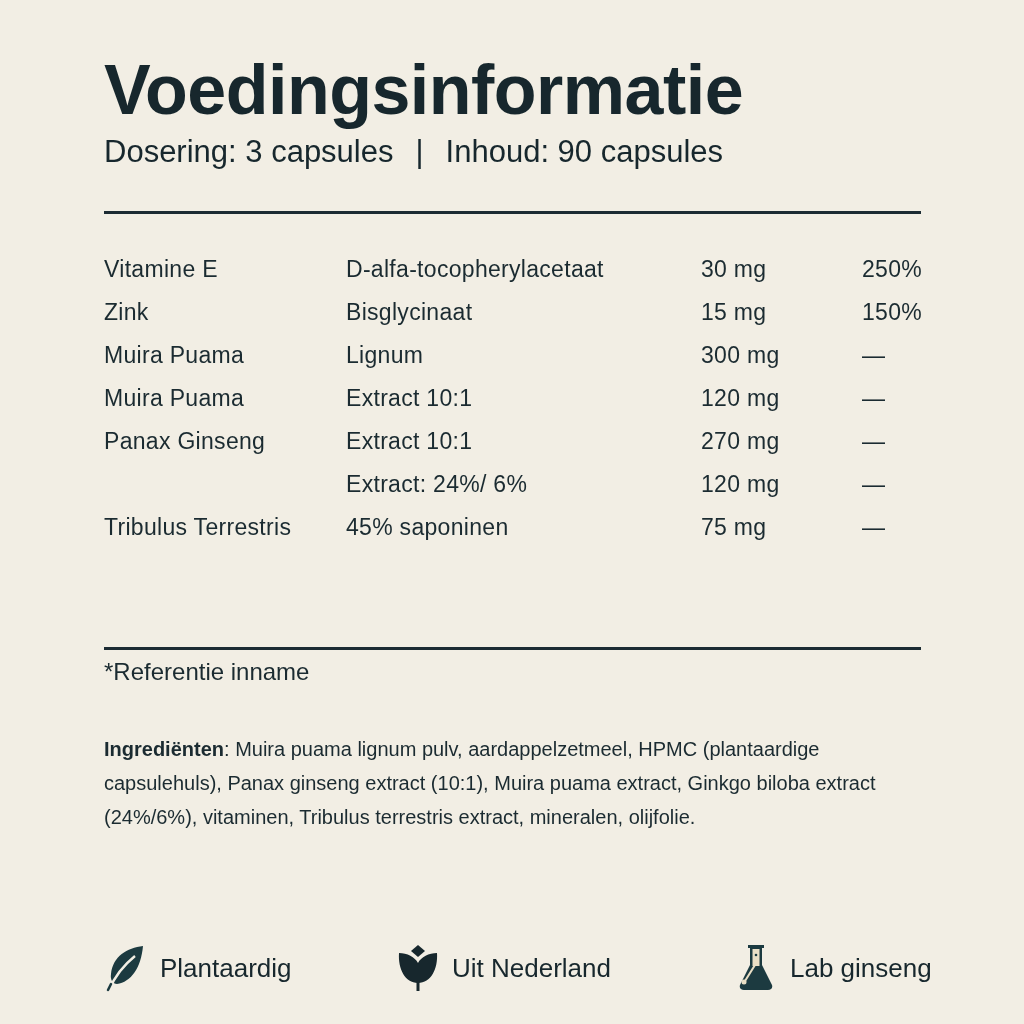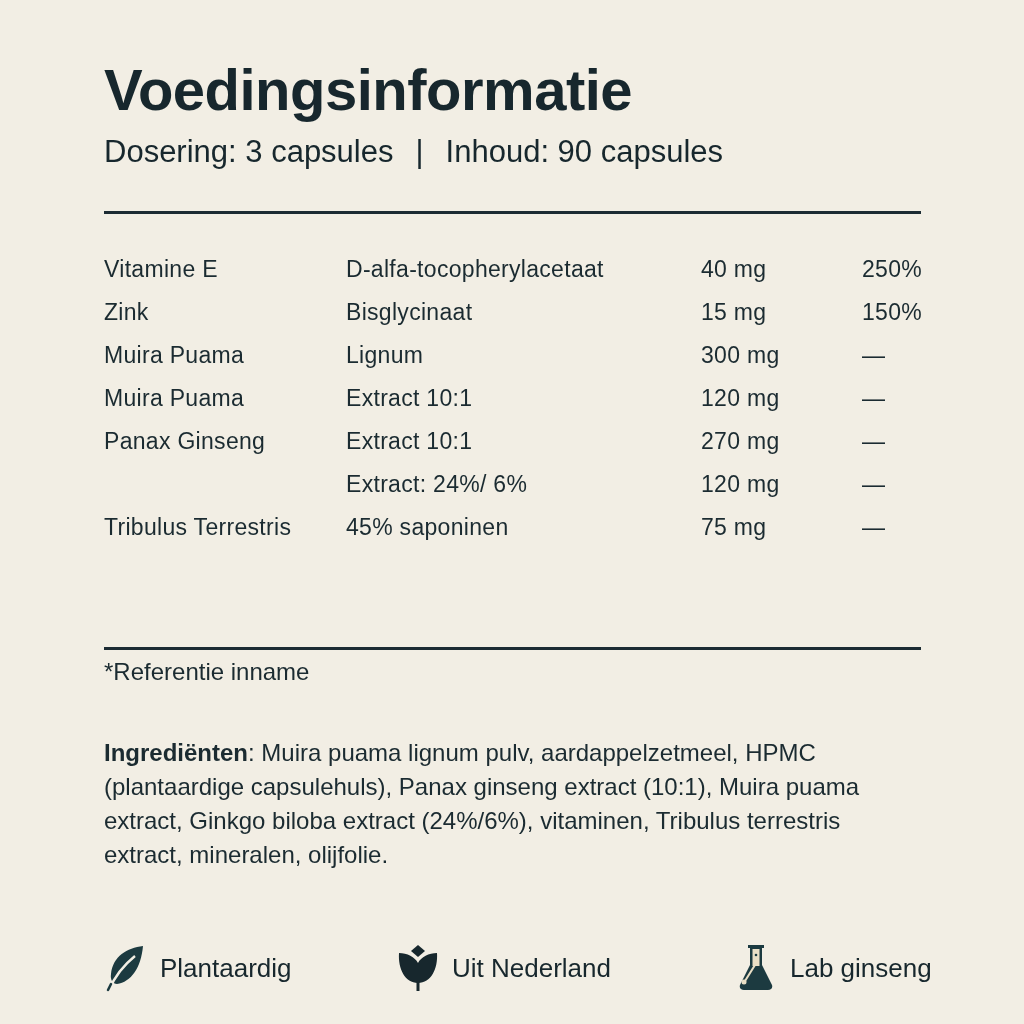--- a/index.html
+++ b/index.html
@@ -13,21 +13,21 @@
       color: #17272d;
       font-family: "Liberation Sans", "DejaVu Sans", sans-serif;
       position: relative;
       overflow: hidden;
     }
     .title {
       position: absolute;
       left: 104px;
       top: 50px;
       margin: 0;
-      font-size: 58px;
+      font-size: 70px;
       font-weight: 700;
       letter-spacing: -0.5px;
       line-height: 80px;
       color: #17272d;
     }
     .subtitle {
       position: absolute;
       left: 104px;
       top: 132px;
       font-size: 31px;
@@ -82,21 +82,21 @@
       top: 658px;
       font-size: 24px;
       line-height: 28px;
       color: #1b2b31;
     }
     .ingredients {
       position: absolute;
       left: 104px;
       top: 712px;
       width: 790px;
-      font-size: 24px;
+      font-size: 20px;
       line-height: 34px;
       color: #1b2b31;
     }
     .ingredients b { font-weight: 700; }
 
     .features {
       position: absolute;
       left: 0;
       top: 940px;
       width: 868px;
@@ -134,21 +134,21 @@
 <div class="subtitle">
   <span>Dosering: 3 capsules</span><span class="sep">|</span><span>Inhoud: 90 capsules</span>
 </div>
 
 <div class="divider top"></div>
 
 <div class="table">
   <div class="row">
     <span class="cell c1">Vitamine E</span>
     <span class="cell c2">D-alfa-tocopherylacetaat</span>
-    <span class="cell c3">40 mg</span>
+    <span class="cell c3">30 mg</span>
     <span class="cell c4">250%</span>
   </div>
   <div class="row">
     <span class="cell c1">Zink</span>
     <span class="cell c2">Bisglycinaat</span>
     <span class="cell c3">15 mg</span>
     <span class="cell c4">150%</span>
   </div>
   <div class="row">
     <span class="cell c1">Muira Puama</span>

